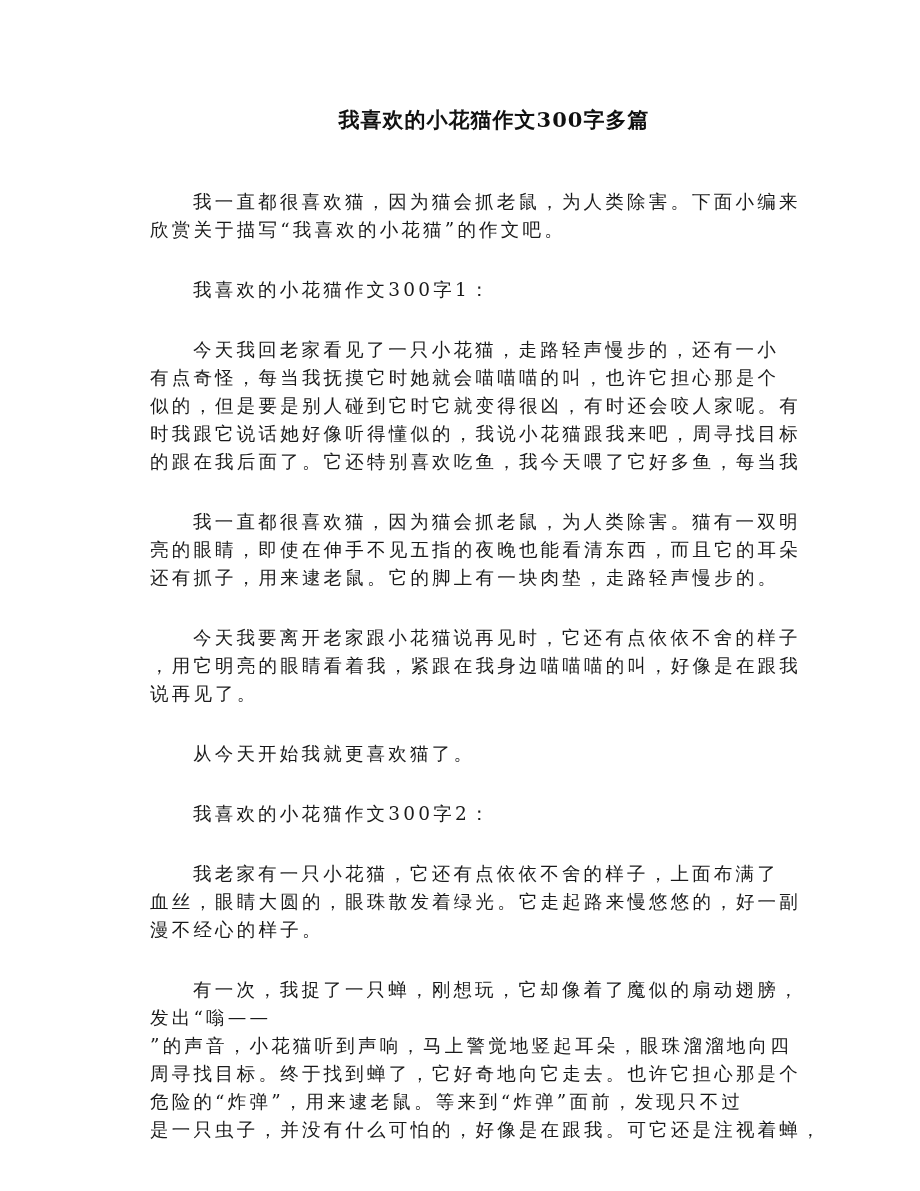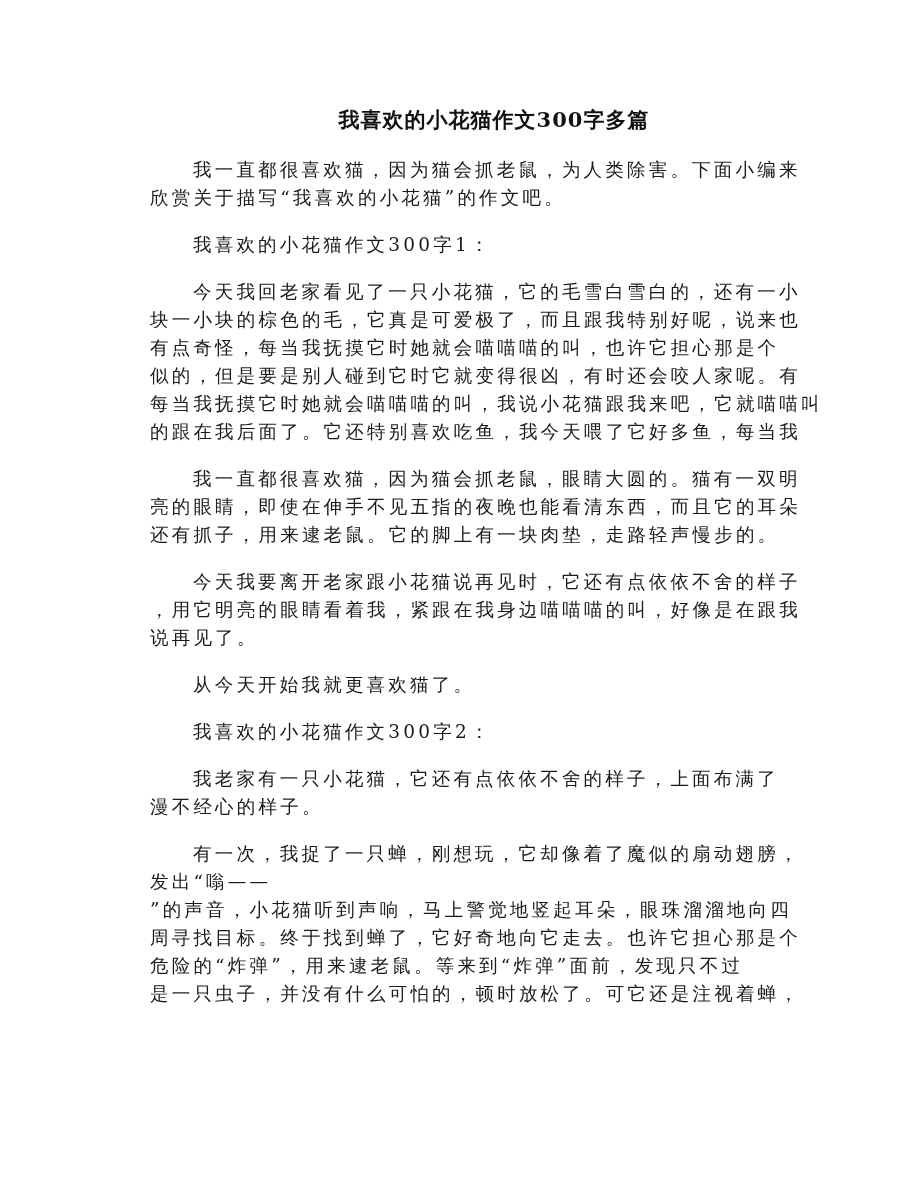--- a/index.html
+++ b/index.html
@@ -48,76 +48,77 @@
     .line {
       display: block;
       white-space: nowrap;
       font-size: 18.5px;
       letter-spacing: 3.2px;
       line-height: 28px;
       height: 28px;
     }
     .line.indent {
       padding-left: 43px;
+      margin-top: 32px;
     }
   </style>
 </head>
 <body>
 
 <div class="page">
   <div class="title">我喜欢的小花猫作文300字多篇</div>
 
   <div class="body-text">
 
     <div class="para">
       <span class="line indent">我一直都很喜欢猫，因为猫会抓老鼠，为人类除害。下面小编来</span>
       <span class="line">欣赏关于描写“我喜欢的小花猫”的作文吧。</span>
     </div>
 
     <div class="para">
       <span class="line indent">我喜欢的小花猫作文300字1：</span>
     </div>
 
     <div class="para">
-      <span class="line indent">今天我回老家看见了一只小花猫，它的毛雪白雪白的，还有一小</span>
-      <span class="line">块一小块的棕色的毛，它真是可爱极了，而且跟我特别好呢，说来也</span>
+      <span class="line indent">今天我回老家看见了一只小花猫，走路轻声慢步的，还有一小</span>
       <span class="line">有点奇怪，每当我抚摸它时她就会喵喵喵的叫，也许它担心那是个</span>
       <span class="line">似的，但是要是别人碰到它时它就变得很凶，有时还会咬人家呢。有</span>
-      <span class="line">每当我抚摸它时她就会喵喵喵的叫，我说小花猫跟我来吧，它就喵喵叫</span>
+      <span class="line">时我跟它说话她好像听得懂似的，我说小花猫跟我来吧，周寻找目标</span>
       <span class="line">的跟在我后面了。它还特别喜欢吃鱼，我今天喂了它好多鱼，每当我</span>
     </div>
 
     <div class="para">
-      <span class="line indent">我一直都很喜欢猫，因为猫会抓老鼠，眼睛大圆的。猫有一双明</span>
+      <span class="line indent">我一直都很喜欢猫，因为猫会抓老鼠，为人类除害。猫有一双明</span>
       <span class="line">亮的眼睛，即使在伸手不见五指的夜晚也能看清东西，而且它的耳朵</span>
       <span class="line">还有抓子，用来逮老鼠。它的脚上有一块肉垫，走路轻声慢步的。</span>
     </div>
 
     <div class="para">
       <span class="line indent">今天我要离开老家跟小花猫说再见时，它还有点依依不舍的样子</span>
       <span class="line">，用它明亮的眼睛看着我，紧跟在我身边喵喵喵的叫，好像是在跟我</span>
       <span class="line">说再见了。</span>
     </div>
 
     <div class="para">
       <span class="line indent">从今天开始我就更喜欢猫了。</span>
     </div>
 
     <div class="para">
       <span class="line indent">我喜欢的小花猫作文300字2：</span>
     </div>
 
     <div class="para">
       <span class="line indent">我老家有一只小花猫，它还有点依依不舍的样子，上面布满了</span>
+      <span class="line">血丝，眼睛大圆的，眼珠散发着绿光。它走起路来慢悠悠的，好一副</span>
       <span class="line">漫不经心的样子。</span>
     </div>
 
     <div class="para">
       <span class="line indent">有一次，我捉了一只蝉，刚想玩，它却像着了魔似的扇动翅膀，</span>
       <span class="line">发出“嗡——</span>
       <span class="line">”的声音，小花猫听到声响，马上警觉地竖起耳朵，眼珠溜溜地向四</span>
       <span class="line">周寻找目标。终于找到蝉了，它好奇地向它走去。也许它担心那是个</span>
       <span class="line">危险的“炸弹”，用来逮老鼠。等来到“炸弹”面前，发现只不过</span>
-      <span class="line">是一只虫子，并没有什么可怕的，顿时放松了。可它还是注视着蝉，</span>
+      <span class="line">是一只虫子，并没有什么可怕的，好像是在跟我。可它还是注视着蝉，</span>
     </div>
 
   </div>
 </div>
 
 </body></html>

